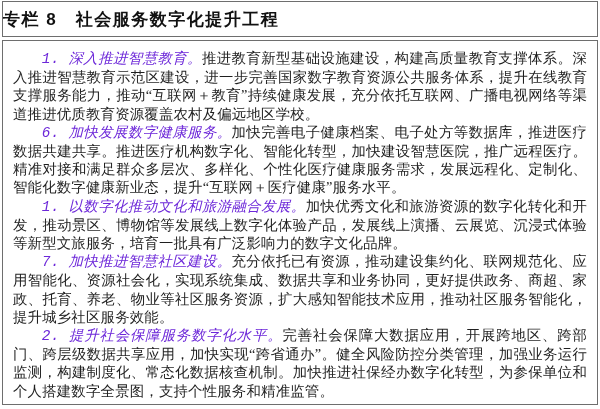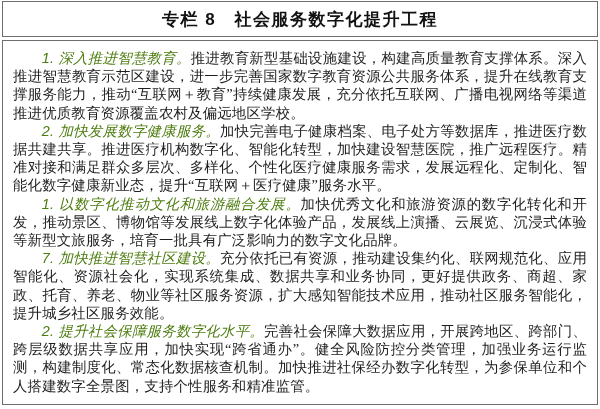--- a/index.html
+++ b/index.html
@@ -18,21 +18,21 @@
   .title-box {
     position: absolute;
     left: 2px;
     right: 2px;
     top: 1px;
     height: 34px;
     border: 1px solid #6e6e6e;
     background: #ffffff;
     display: flex;
     align-items: center;
-    justify-content: center;
+    justify-content: flex-start;
   }
   .title-text {
     font-family: "Liberation Sans", "DejaVu Sans", sans-serif;
     font-weight: bold;
     font-size: 17px;
     color: #111111;
     letter-spacing: 1.5px;
     white-space: pre;
   }
   .body-box {
@@ -51,34 +51,34 @@
     text-indent: 2em;
     font-size: 14.4px;
     line-height: 18.2px;
     color: #1f1f1f;
     text-align: justify;
     text-justify: inter-ideograph;
     letter-spacing: 0.2px;
   }
   .para .lead {
     font-style: italic;
-    font-family: Liberation Sans, sans-serif;
-    color: #4d7c0f;
+    font-family: Liberation Mono, monospace;
+    color: #6d28d9;
   }
 </style>
 </head>
 <body>
 
 <div class="page">
 
   <div class="title-box">
     <span class="title-text">专栏 8　社会服务数字化提升工程</span>
   </div>
 
   <div class="body-box">
     <p class="para"><span class="lead">1. 深入推进智慧教育。</span><span>推进教育新型基础设施建设，构建高质量教育支撑体系。深入推进智慧教育示范区建设，进一步完善国家数字教育资源公共服务体系，提升在线教育支撑服务能力，推动“互联网＋教育”持续健康发展，充分依托互联网、广播电视网络等渠道推进优质教育资源覆盖农村及偏远地区学校。</span></p>
-    <p class="para"><span class="lead">2. 加快发展数字健康服务。</span><span>加快完善电子健康档案、电子处方等数据库，推进医疗数据共建共享。推进医疗机构数字化、智能化转型，加快建设智慧医院，推广远程医疗。精准对接和满足群众多层次、多样化、个性化医疗健康服务需求，发展远程化、定制化、智能化数字健康新业态，提升“互联网＋医疗健康”服务水平。</span></p>
+    <p class="para"><span class="lead">6. 加快发展数字健康服务。</span><span>加快完善电子健康档案、电子处方等数据库，推进医疗数据共建共享。推进医疗机构数字化、智能化转型，加快建设智慧医院，推广远程医疗。精准对接和满足群众多层次、多样化、个性化医疗健康服务需求，发展远程化、定制化、智能化数字健康新业态，提升“互联网＋医疗健康”服务水平。</span></p>
     <p class="para"><span class="lead">1. 以数字化推动文化和旅游融合发展。</span><span>加快优秀文化和旅游资源的数字化转化和开发，推动景区、博物馆等发展线上数字化体验产品，发展线上演播、云展览、沉浸式体验等新型文旅服务，培育一批具有广泛影响力的数字文化品牌。</span></p>
     <p class="para"><span class="lead">7. 加快推进智慧社区建设。</span><span>充分依托已有资源，推动建设集约化、联网规范化、应用智能化、资源社会化，实现系统集成、数据共享和业务协同，更好提供政务、商超、家政、托育、养老、物业等社区服务资源，扩大感知智能技术应用，推动社区服务智能化，提升城乡社区服务效能。</span></p>
     <p class="para"><span class="lead">2. 提升社会保障服务数字化水平。</span><span>完善社会保障大数据应用，开展跨地区、跨部门、跨层级数据共享应用，加快实现“跨省通办”。健全风险防控分类管理，加强业务运行监测，构建制度化、常态化数据核查机制。加快推进社保经办数字化转型，为参保单位和个人搭建数字全景图，支持个性服务和精准监管。</span></p>
   </div>
 
 </div>
 
 </body></html>

